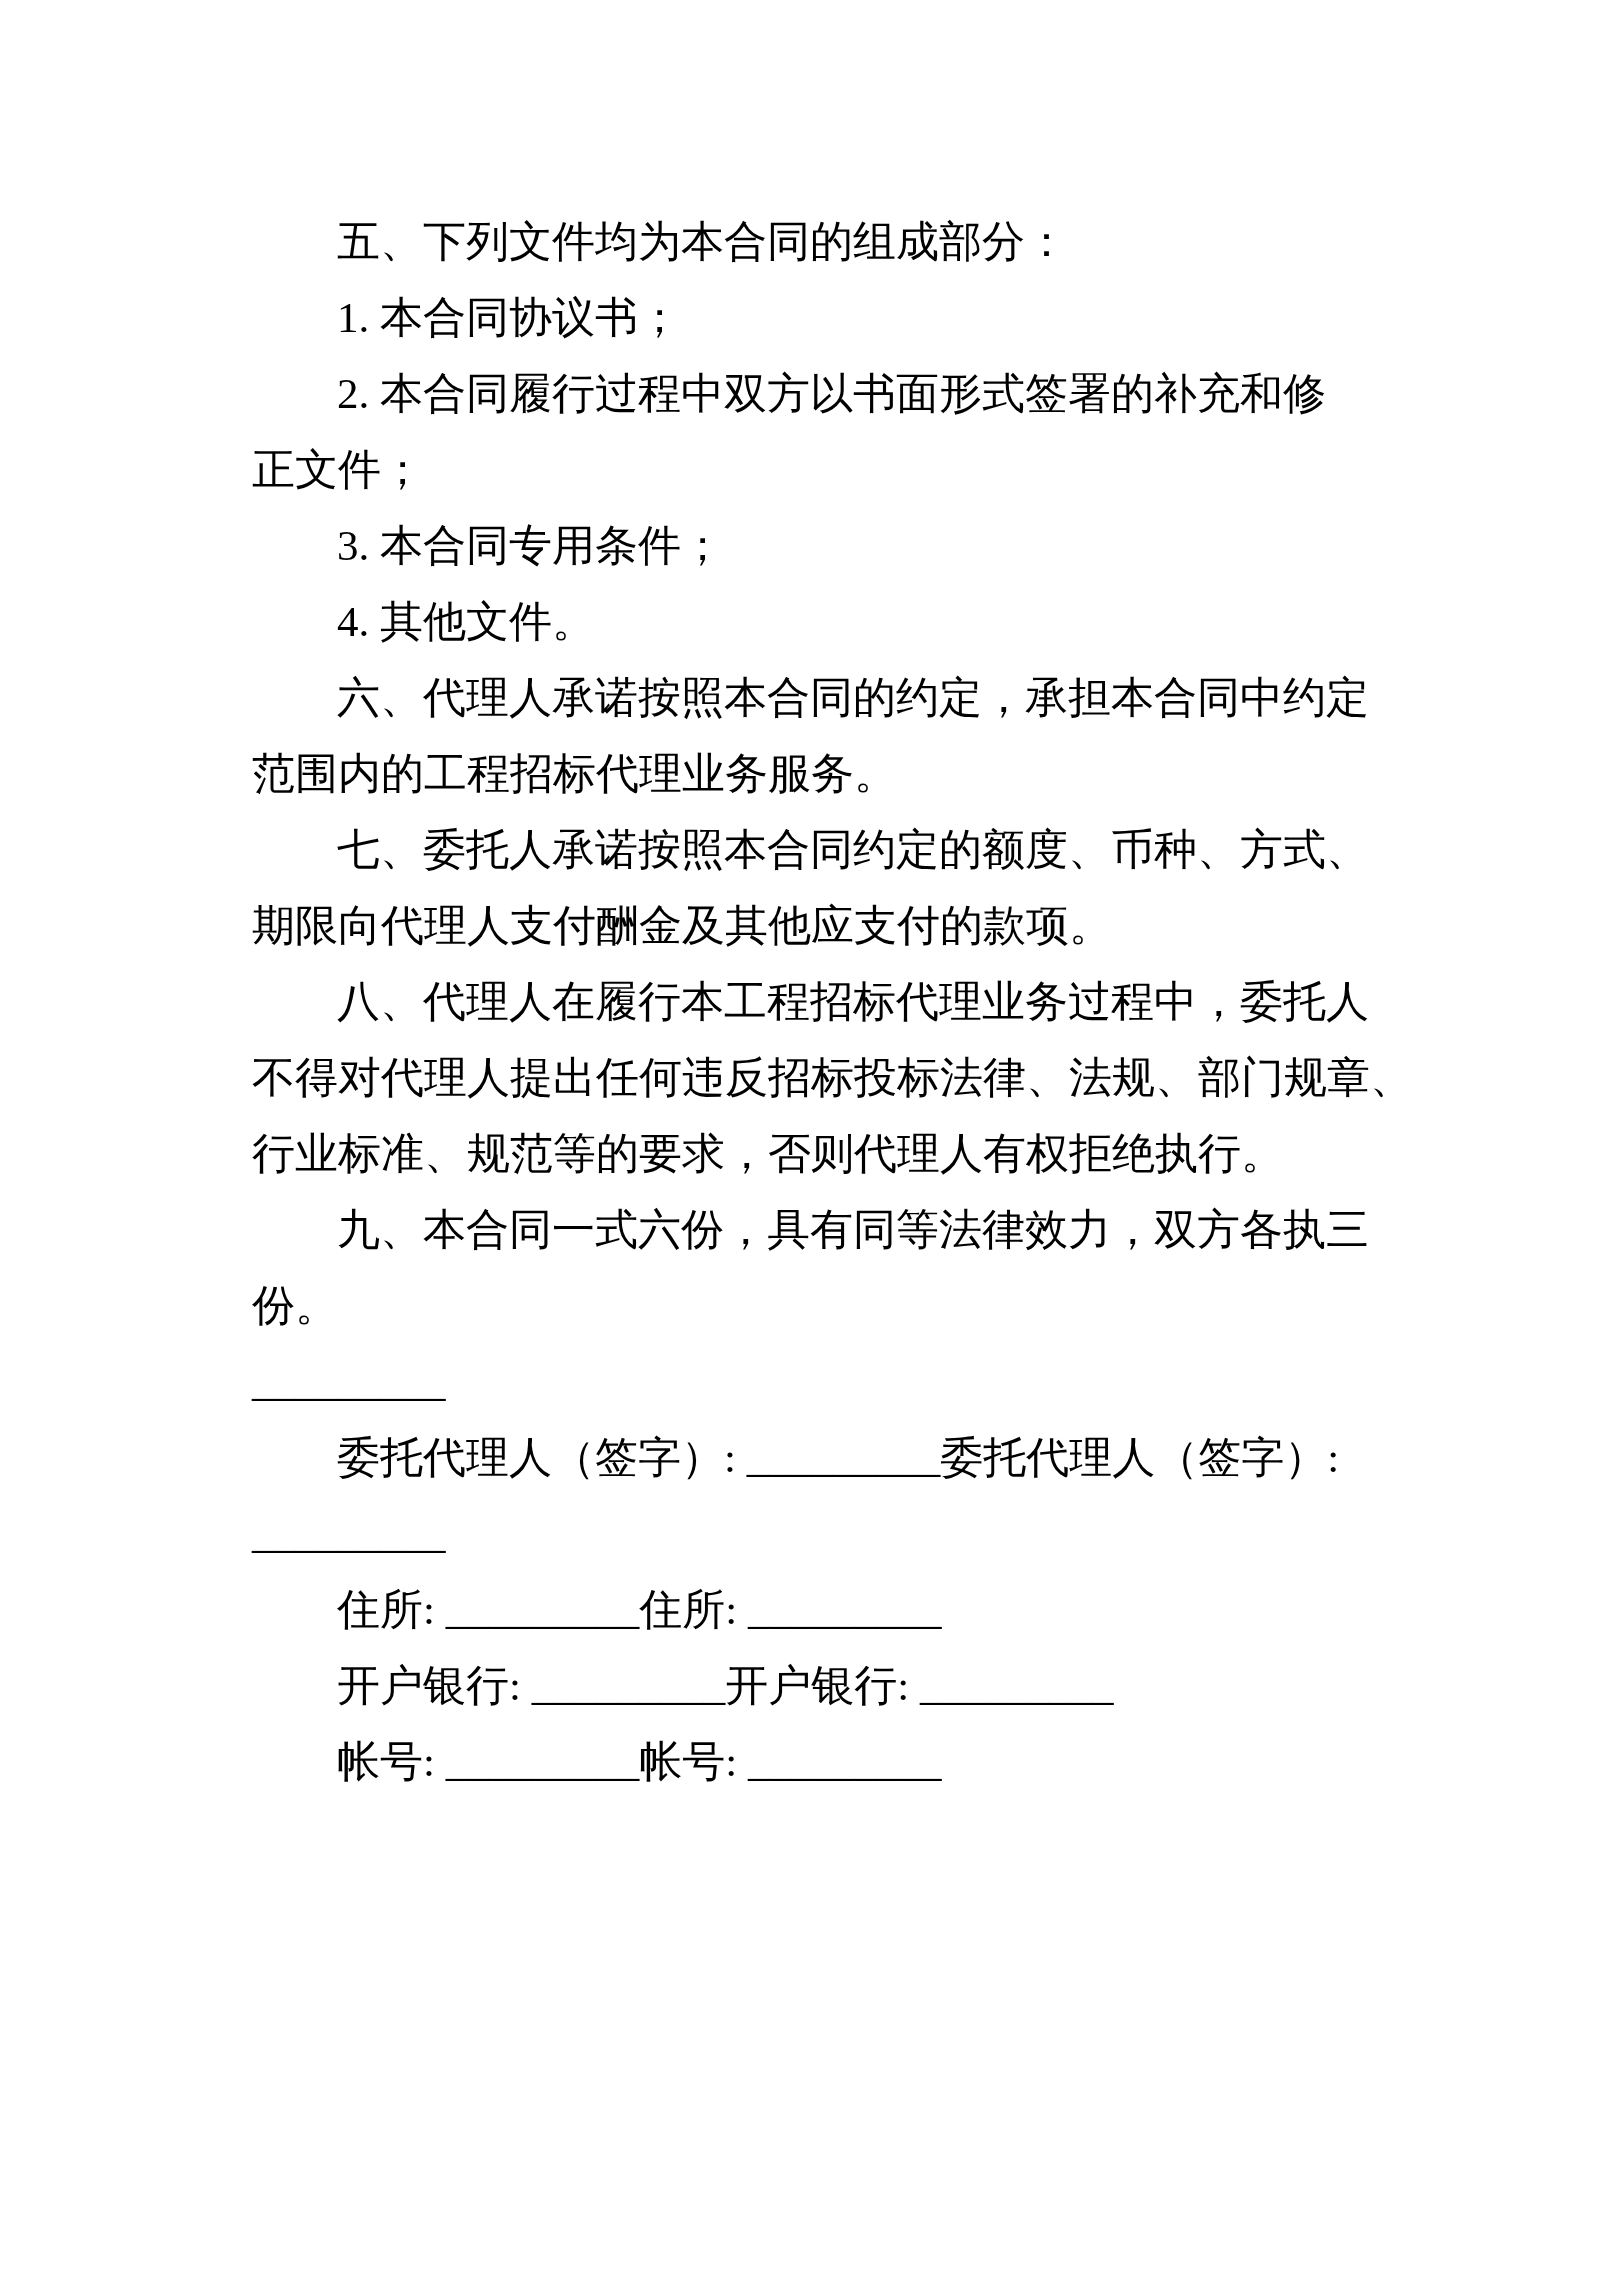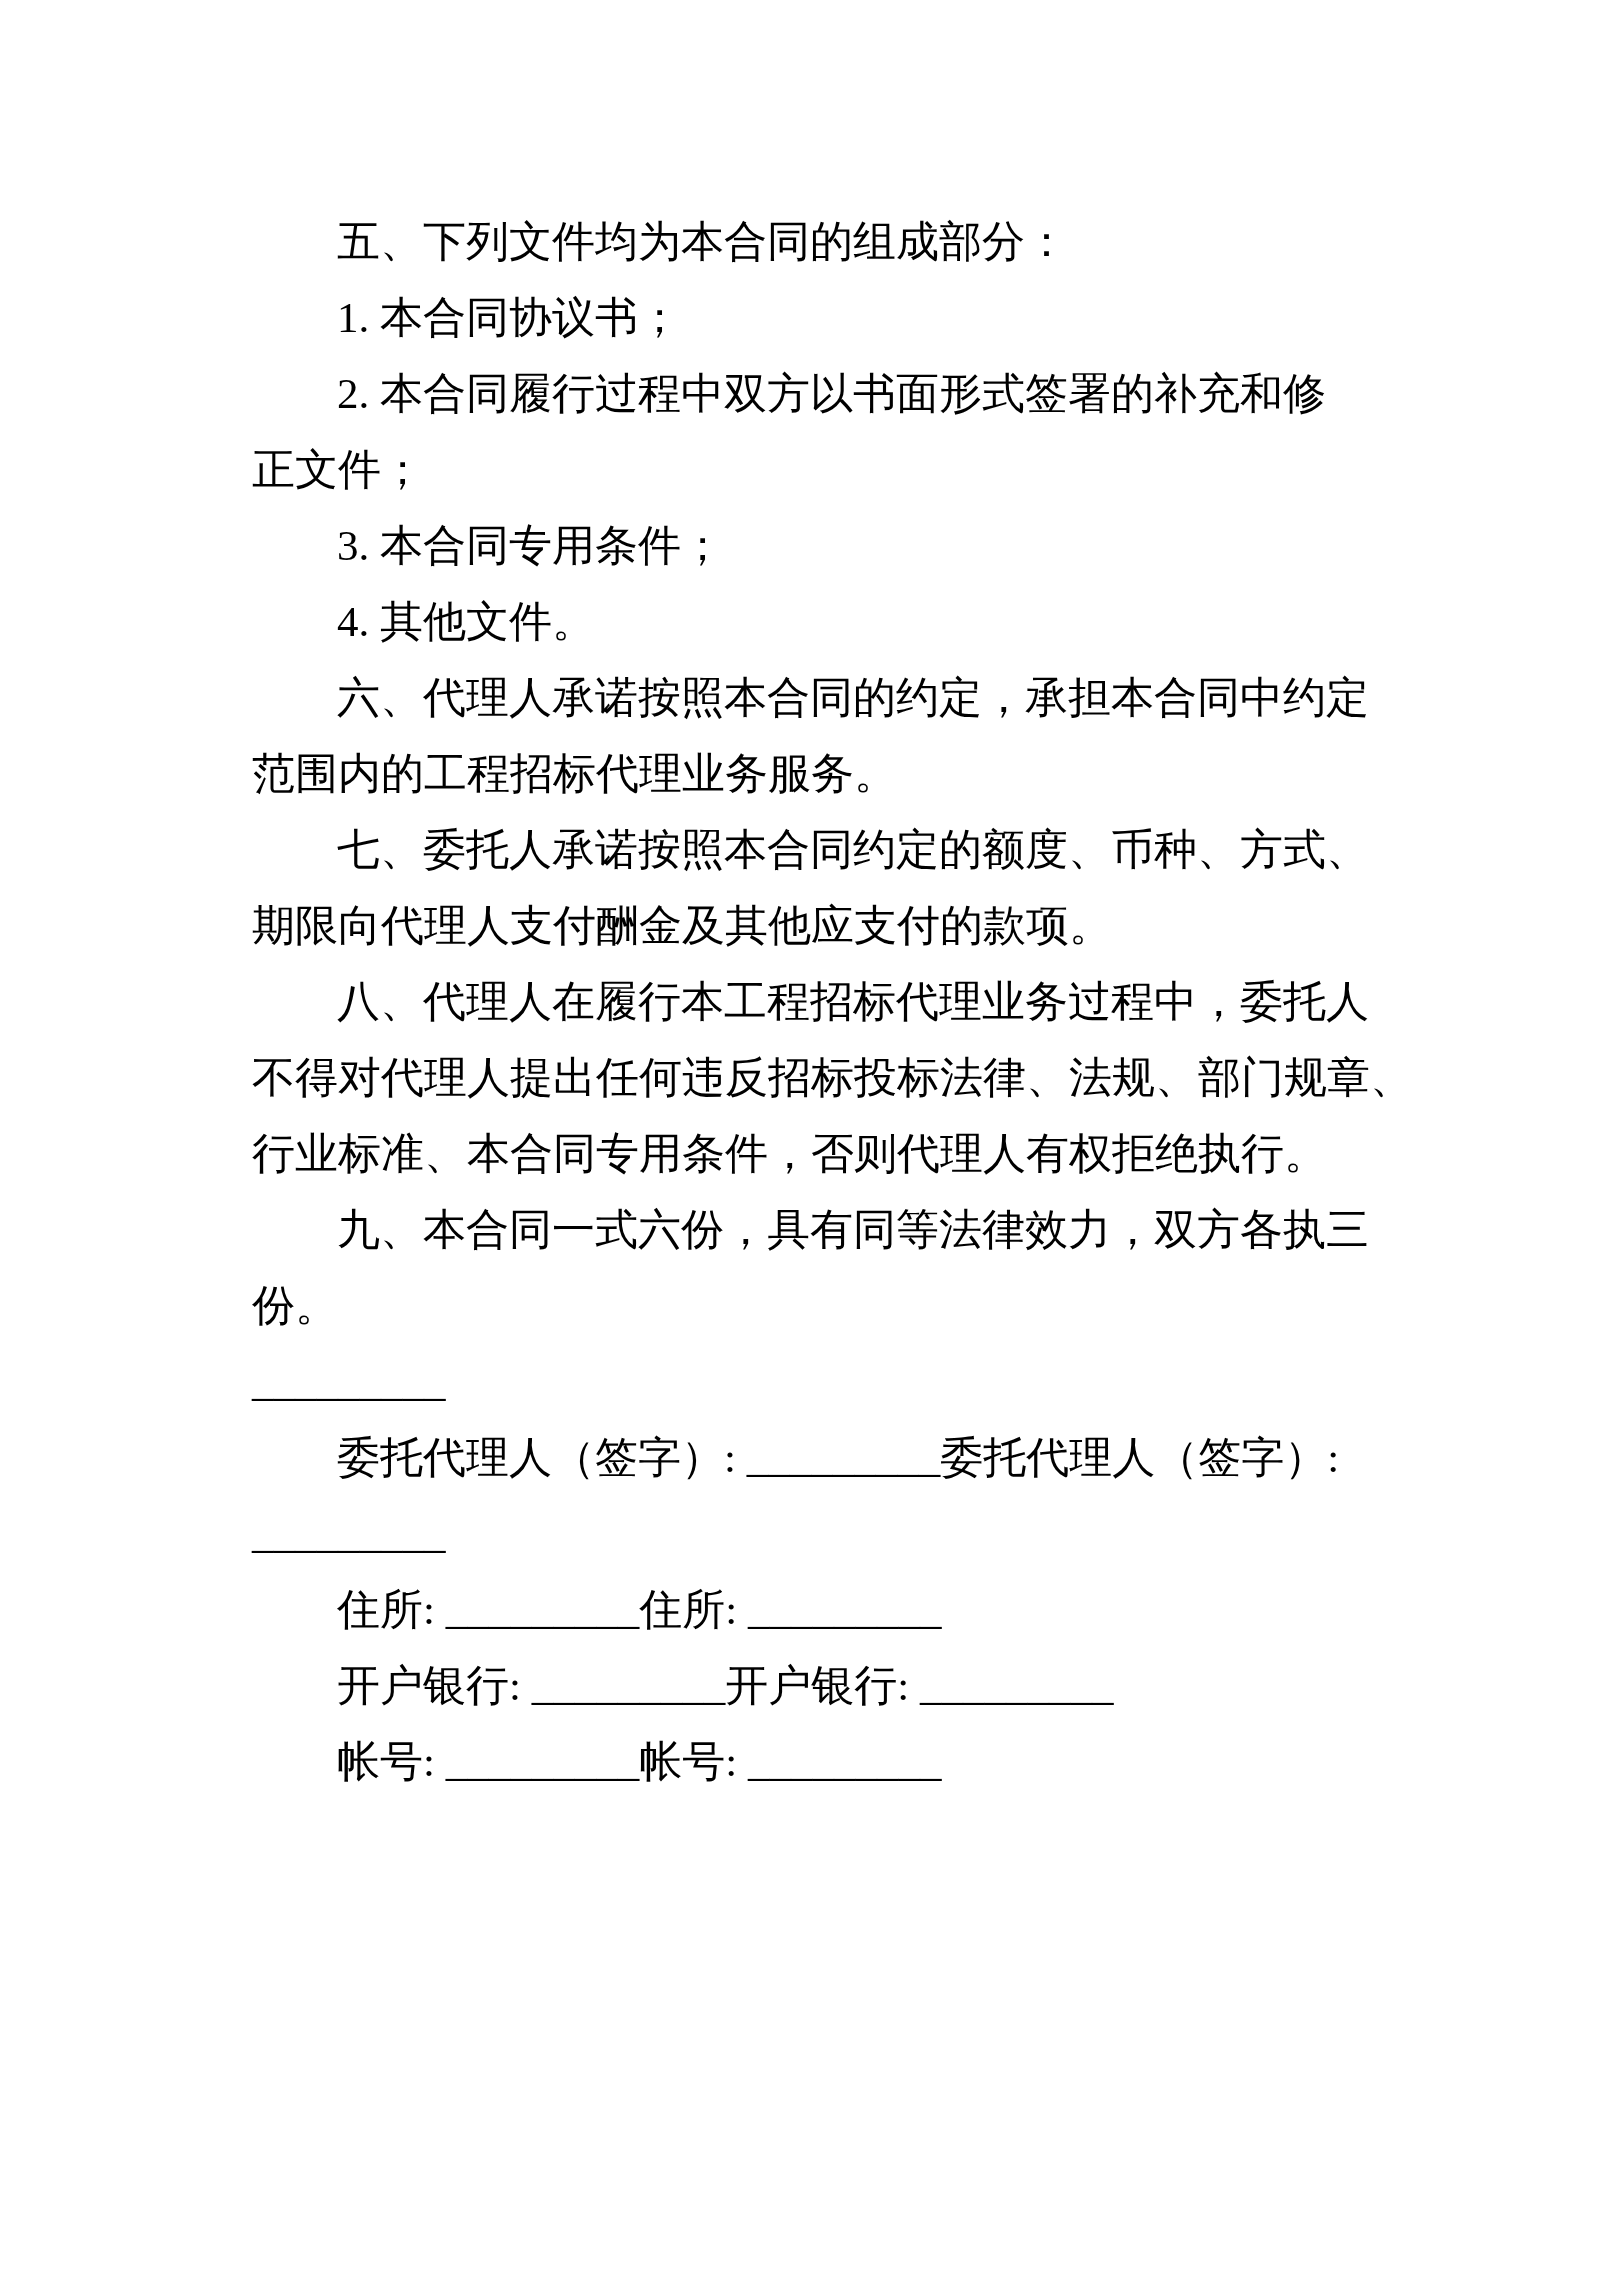--- a/index.html
+++ b/index.html
@@ -42,21 +42,21 @@
     <div class="ln ind">2. 本合同履行过程中双方以书面形式签署的补充和修</div>
     <div class="ln">正文件；</div>
     <div class="ln ind">3. 本合同专用条件；</div>
     <div class="ln ind">4. 其他文件。</div>
     <div class="ln ind">六、代理人承诺按照本合同的约定，承担本合同中约定</div>
     <div class="ln">范围内的工程招标代理业务服务。</div>
     <div class="ln ind">七、委托人承诺按照本合同约定的额度、币种、方式、</div>
     <div class="ln">期限向代理人支付酬金及其他应支付的款项。</div>
     <div class="ln ind">八、代理人在履行本工程招标代理业务过程中，委托人</div>
     <div class="ln">不得对代理人提出任何违反招标投标法律、法规、部门规章、</div>
-    <div class="ln">行业标准、本合同专用条件，否则代理人有权拒绝执行。</div>
+    <div class="ln">行业标准、规范等的要求，否则代理人有权拒绝执行。</div>
     <div class="ln ind">九、本合同一式六份，具有同等法律效力，双方各执三</div>
     <div class="ln">份。</div>
     <div class="ln">_________</div>
     <div class="ln ind">委托代理人（签字）: _________委托代理人（签字）:</div>
     <div class="ln">_________</div>
     <div class="ln ind">住所: _________住所: _________</div>
     <div class="ln ind">开户银行: _________开户银行: _________</div>
     <div class="ln ind">帐号: _________帐号: _________</div>
   </div>
 </div>

